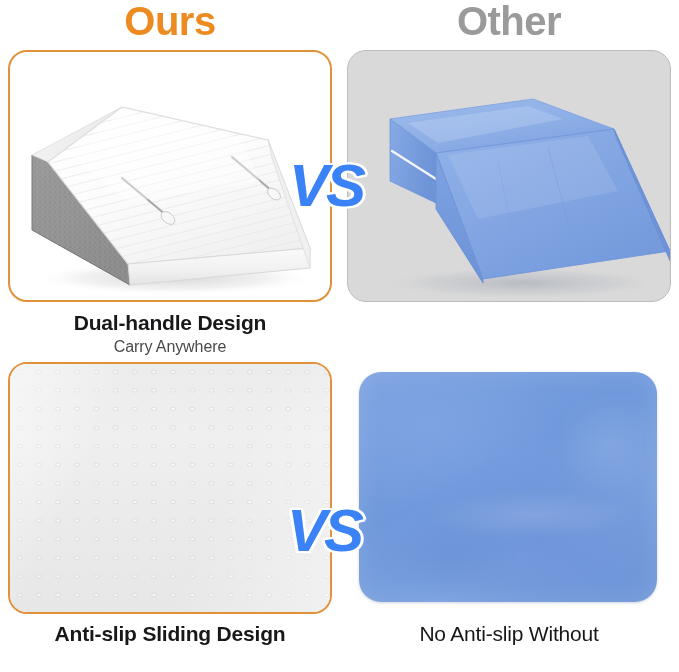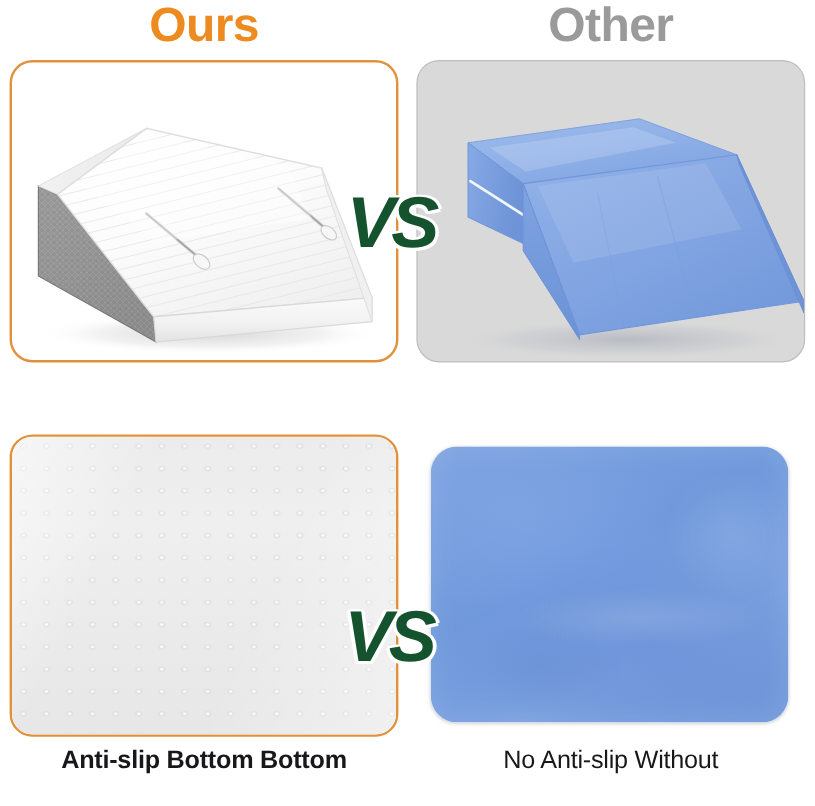--- a/index.html
+++ b/index.html
@@ -102,21 +102,21 @@
   .cap-tr { left: 347px; width: 324px; top: 264px; }
   .cap-bl { left: 8px;   width: 324px; top: 575px; }
   .cap-br { left: 347px; width: 324px; top: 575px; }
 
   
   .vs {
     position: absolute;
     font-size: 60px;
     font-weight: bold;
     font-style: italic;
-    color: #14532d;
+    color: #3b82f6;
     letter-spacing: -3px;
     line-height: 60px;
     z-index: 20;
     text-shadow:
        1px 0 0 #ffffff, -1px 0 0 #ffffff,
        0 1px 0 #ffffff, 0 -1px 0 #ffffff,
        2px 0 0 #ffffff, -2px 0 0 #ffffff,
        0 2px 0 #ffffff, 0 -2px 0 #ffffff,
        2px 2px 0 #ffffff, -2px -2px 0 #ffffff,
        2px -2px 0 #ffffff, -2px 2px 0 #ffffff,
@@ -330,36 +330,38 @@
 
       <path d="M100 104 L240 85 L270 140 L130 168 Z" fill="#FFFFFF" opacity="0.10"></path>
       <path d="M60 72 L180 55 L215 68 L90 92 Z" fill="#FFFFFF" opacity="0.17"></path>
 
       <path d="M200 96 Q214 150 232 214" stroke="#7AA0DE" stroke-width="1" fill="none" opacity="0.5"></path>
       <path d="M150 110 Q160 160 172 222" stroke="#7AA0DE" stroke-width="0.9" fill="none" opacity="0.4"></path>
     </svg>
   </div>
 
   <div class="caption cap-tl">
+    <div class="caption-main bold">Dual-handle Design</div>
+    <div class="caption-sub">Carry Anywhere</div>
   </div>
 
   <div class="panel panel-ours col-left row-bottom">
     <div class="antislip-surface">
       <div class="antislip-sheen"></div>
     </div>
   </div>
 
   <div class="panel panel-other plain-bg col-right row-bottom">
     <div class="blue-fabric">
       <div class="blue-fabric-creases"></div>
     </div>
   </div>
 
   <div class="caption cap-bl">
-    <div class="caption-main bold">Anti-slip Bottom Bottom</div>
+    <div class="caption-main bold">Anti-slip Sliding Design</div>
   </div>
   <div class="caption cap-br">
     <div class="caption-main">No Anti-slip Without</div>
   </div>
 
   <div class="vs vs-top">VS</div>
   <div class="vs vs-bottom">VS</div>
 
 </div>
 

